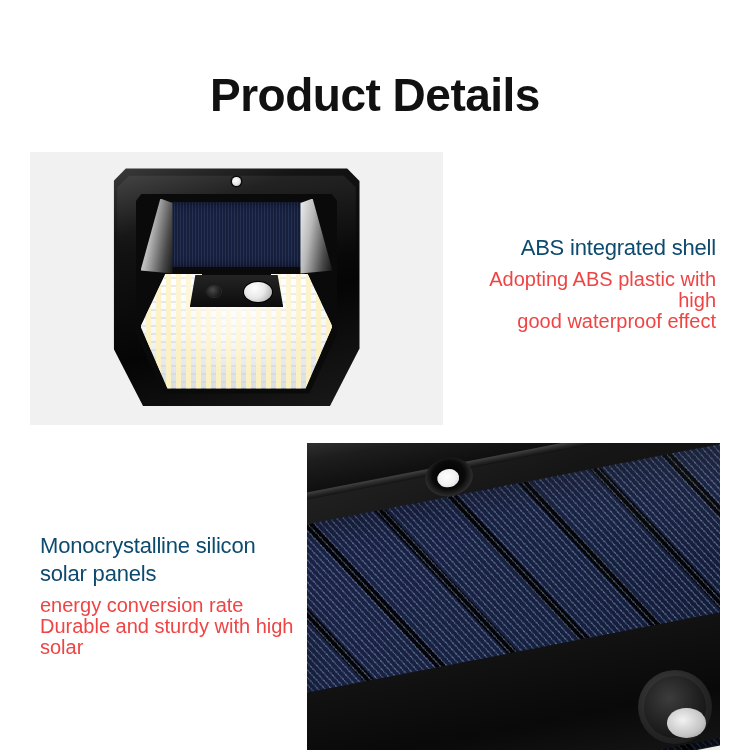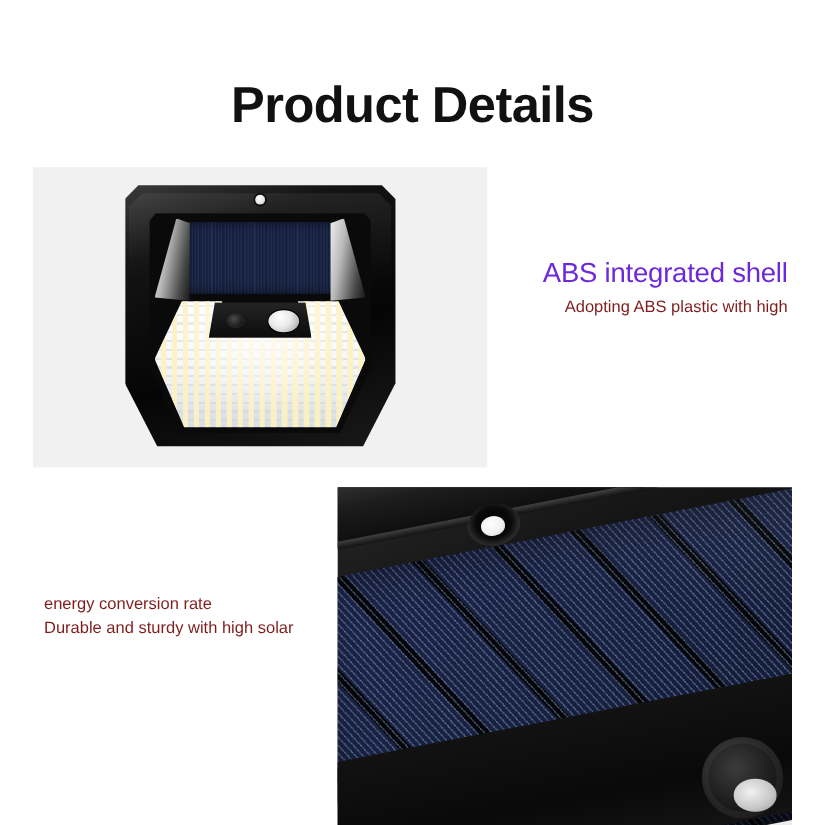--- a/index.html
+++ b/index.html
@@ -326,32 +326,32 @@
     text-align: right;
   }
   .feature-mono {
     position: absolute;
     left: 40px;
     top: 532px;
     width: 266px;
     text-align: left;
   }
   .feature-heading {
-    font-size: 25px;
+    font-size: 22px;
     line-height: 28px;
     font-weight: 400;
-    color: #6d28d9;
+    color: #0c4a6e;
     letter-spacing: -0.2px;
   }
   .feature-body {
     margin-top: 7px;
-    font-size: 15px;
+    font-size: 20px;
     line-height: 21px;
     font-weight: 400;
-    color: #7f1d1d;
+    color: #ef4444;
   }
   .feature-body span { display: block; }
 </style>
 </head>
 <body>
 
 <div class="page">
 
   <h1 class="page-title">Product Details</h1>
 
@@ -374,36 +374,41 @@
       </div>
 
       <div class="lamp-tophole"></div>
     </div>
   </div>
 
   <div class="feature-abs">
     <div class="feature-heading">ABS integrated shell</div>
     <div class="feature-body">
       <span>Adopting ABS plastic with high</span>
+      <span>good waterproof effect</span>
     </div>
   </div>
 
   <div class="photo-panel">
     <div class="panel-bg"></div>
     <div class="panel-body"></div>
     <div class="panel-cells">
       <div class="panel-cells-shade"></div>
     </div>
     <div class="panel-rail"></div>
     <div class="panel-rail-edge"></div>
     <div class="panel-hole"></div>
     <div class="panel-bezel"></div>
     <div class="panel-knob"></div>
   </div>
 
   <div class="feature-mono">
+    <div class="feature-heading">
+      <span>Monocrystalline silicon</span>
+      <span style="display:block">solar panels</span>
+    </div>
     <div class="feature-body">
       <span>energy conversion rate</span>
       <span>Durable and sturdy with high solar</span>
     </div>
   </div>
 
 </div>
 
 </body></html>

